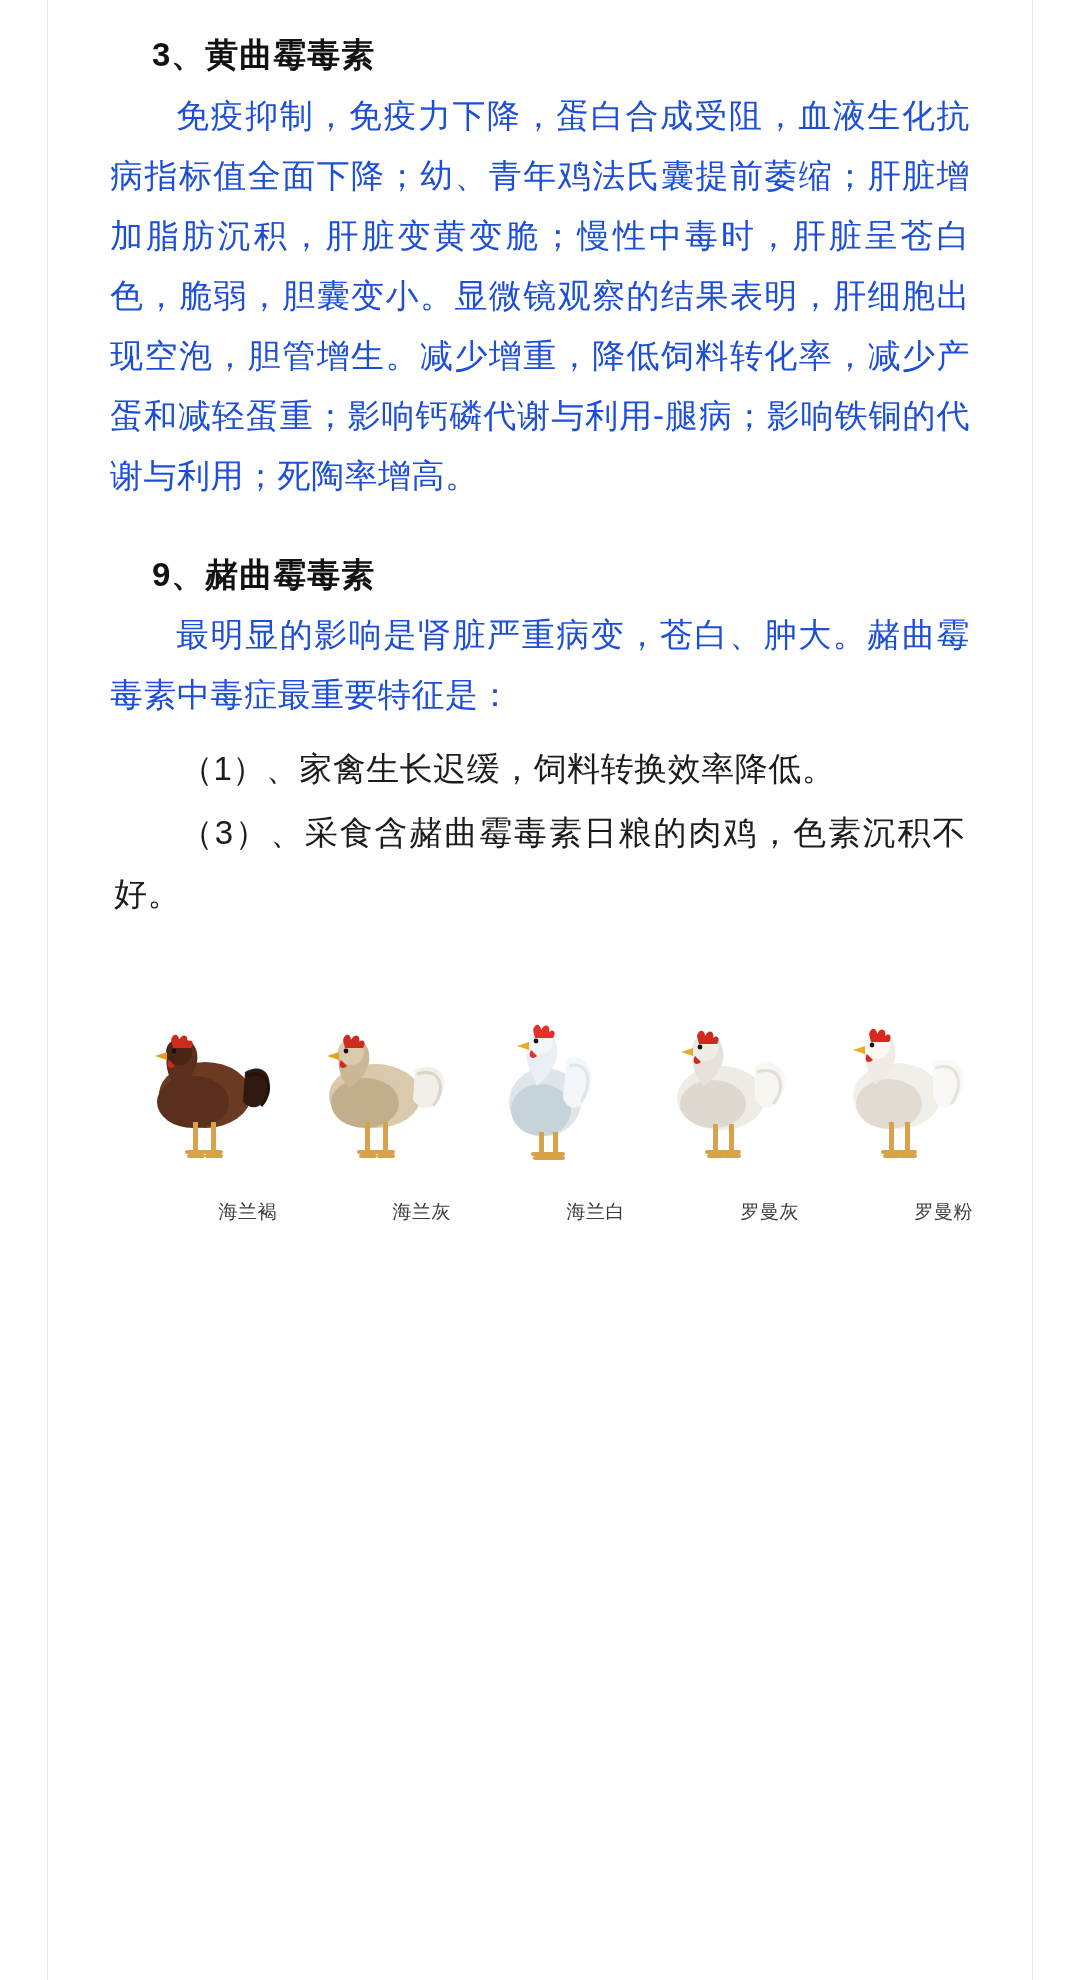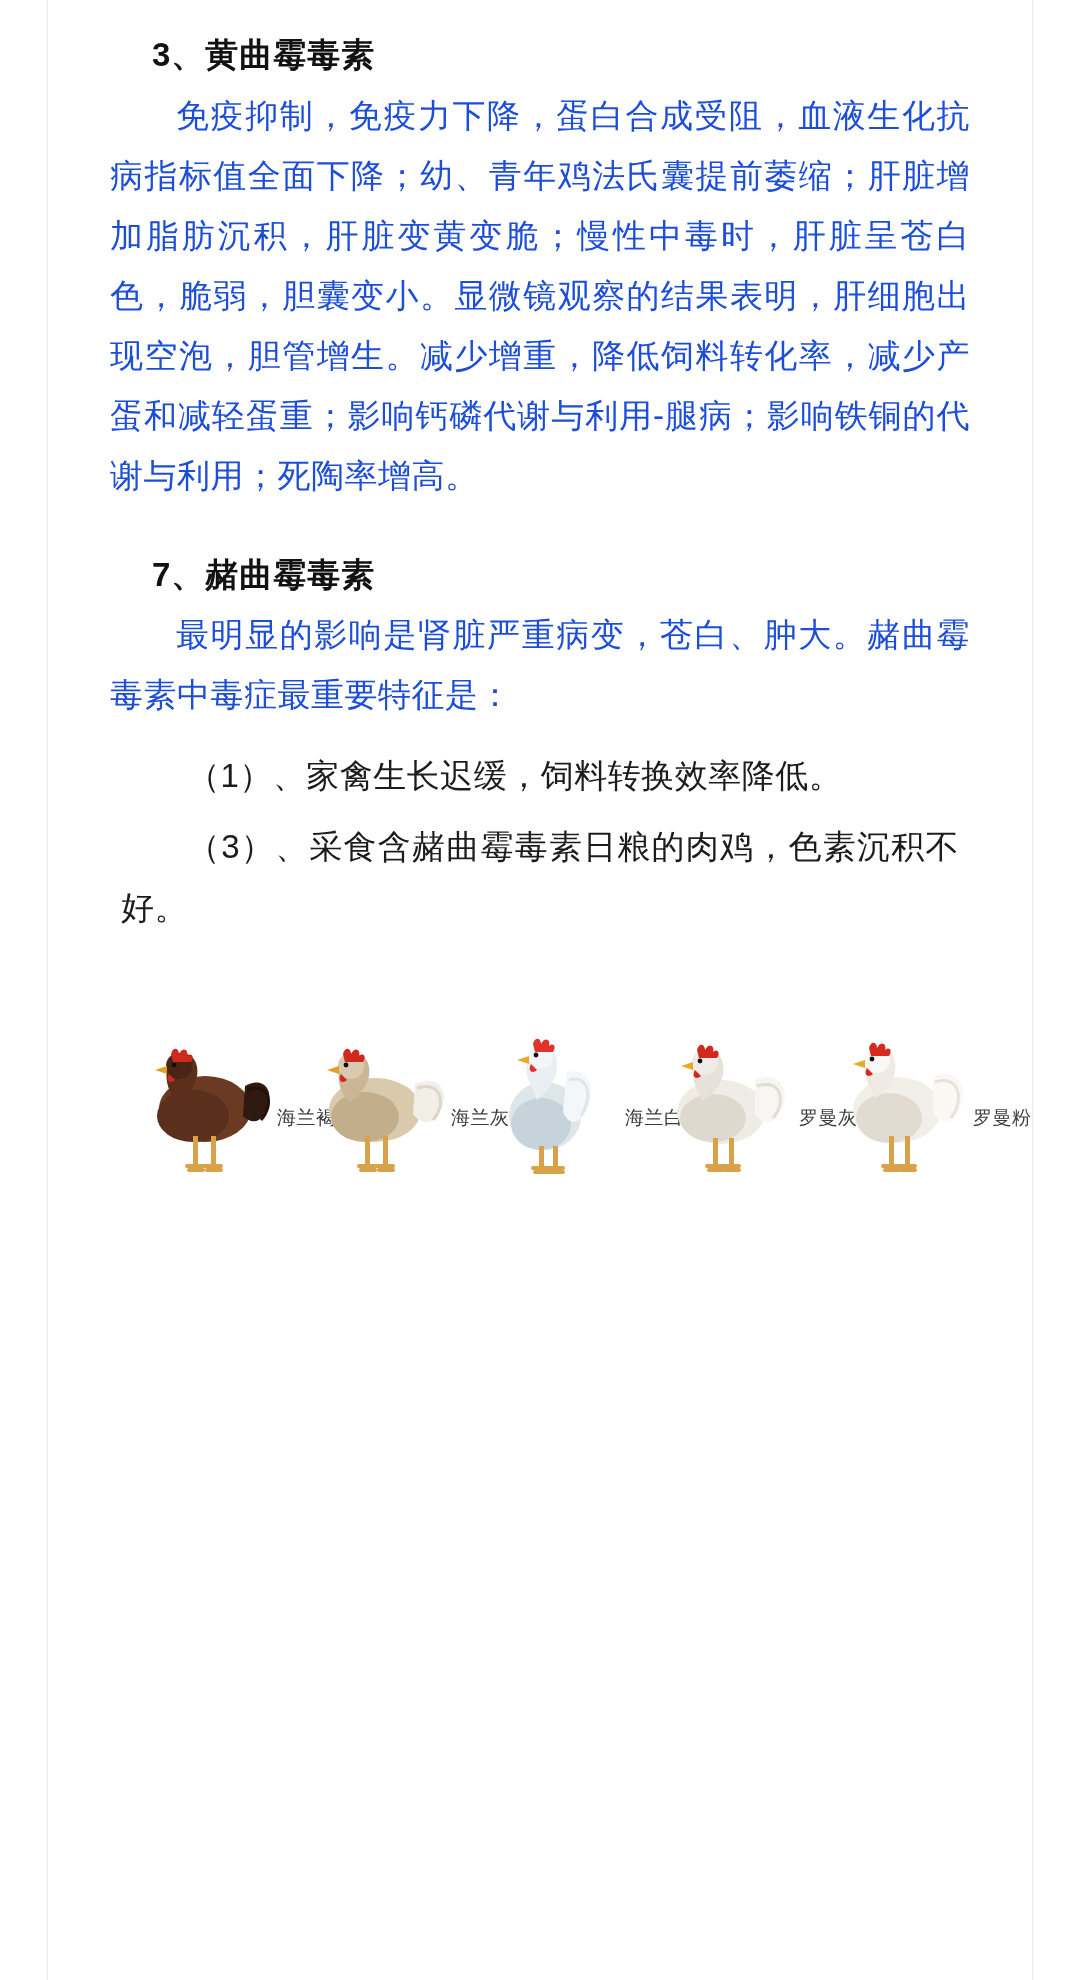--- a/index.html
+++ b/index.html
@@ -58,21 +58,21 @@
     margin: 0;
     padding: 0;
     text-indent: 66px;
     letter-spacing: 0.5px;
     color: #1d4ed8;
     text-align: justify;
   }
   p.list-item {
     font-size: 33px;
     line-height: 1.82;
-    margin: 11px;
+    margin: 4px;
     padding: 0;
     text-indent: 66px;
     letter-spacing: 0.5px;
     color: #1c1c1c;
     text-align: justify;
   }
 
   .gap-sm { height: 10px; }
   .gap-md { height: 26px; }
 
@@ -81,21 +81,22 @@
     margin-top: 86px;
     display: flex;
     justify-content: center;
     align-items: flex-end;
     gap: 24px;
     padding: 0 20px 0 40px;
   }
   .bird-cell {
     width: 150px;
     display: flex;
-    align-items: center;
+    flex-direction: column;
+    align-items: flex-end;
   }
   .bird-art {
     width: 150px;
     height: 175px;
     position: relative;
   }
   .bird-caption {
     margin-top: 14px;
     font-size: 19px;
     color: #3c3c3c;
@@ -112,21 +113,21 @@
   <div class="edge-right"></div>
 
   <div class="content">
 
     <h2 class="section-title">3、黄曲霉毒素</h2>
 
     <p class="body-text">免疫抑制，免疫力下降，蛋白合成受阻，血液生化抗病指标值全面下降；幼、青年鸡法氏囊提前萎缩；肝脏增加脂肪沉积，肝脏变黄变脆；慢性中毒时，肝脏呈苍白色，脆弱，胆囊变小。显微镜观察的结果表明，肝细胞出现空泡，胆管增生。减少增重，降低饲料转化率，减少产蛋和减轻蛋重；影响钙磷代谢与利用-腿病；影响铁铜的代谢与利用；死陶率增高。</p>
 
     <div class="gap-md"></div>
 
-    <h2 class="section-title">7、赭曲霉毒素</h2>
+    <h2 class="section-title">9、赭曲霉毒素</h2>
 
     <p class="body-text">最明显的影响是肾脏严重病变，苍白、肿大。赭曲霉毒素中毒症最重要特征是：</p>
 
     <div class="gap-sm"></div>
 
     <p class="list-item">（1）、家禽生长迟缓，饲料转换效率降低。</p>
     <p class="list-item">（3）、采食含赭曲霉毒素日粮的肉鸡，色素沉积不好。</p>
 
     <div class="figure">
 

